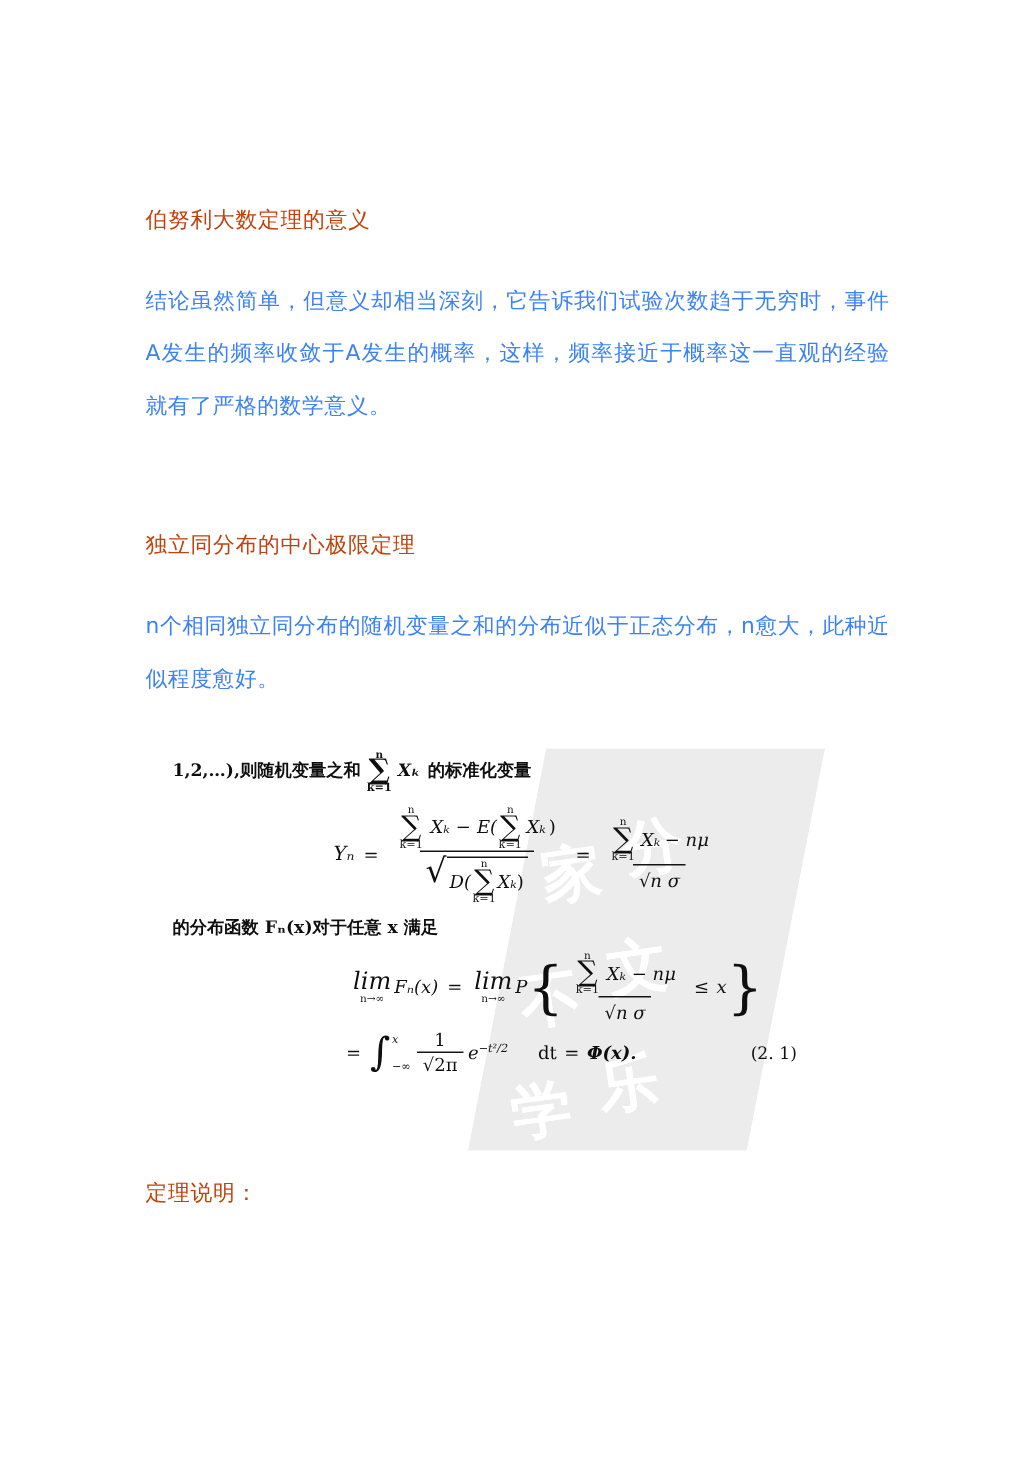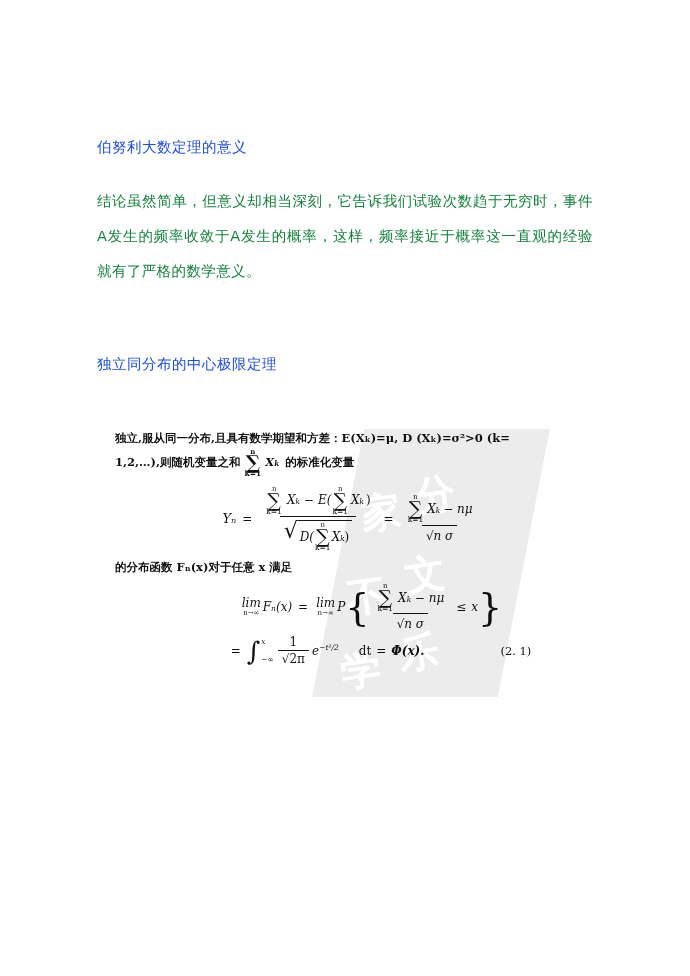--- a/index.html
+++ b/index.html
@@ -17,31 +17,31 @@
     background: #ffffff;
     overflow: hidden;
   }
   .doc-body {
     position: absolute;
     left: 97px;
     top: 132px;
     width: 496px;
   }
   .para {
-    color: #15803d;
+    color: #3b82f6;
     font-size: 14.5px;
     line-height: 35px;
     letter-spacing: 0.4px;
     margin: 0 0 0 0;
     text-align: justify;
     text-justify: inter-ideograph;
     font-family: "DejaVu Sans", "Liberation Sans", sans-serif;
   }
   .heading {
-    color: #1d4ed8;
+    color: #c2410c;
     font-size: 14.5px;
     line-height: 30px;
     letter-spacing: 0.5px;
     margin: 0;
   }
   .gap-small { height: 22px; }
   .gap-med { height: 60px; }
   .gap-tiny { height: 14px; }
 
   
@@ -128,21 +128,21 @@
   }
   .sqrt-sign { font-size: 22px; line-height: 1; }
   .sqrt-body { border-top: 1px solid #1a1a1a; padding: 1px 3px 0 2px; }
   .lim {
     display: inline-flex;
     flex-direction: column;
     align-items: center;
     line-height: 1.05;
     margin: 0 2px;
   }
-  .lim .lim-main { font-size: 12px; }
+  .lim .lim-main { font-size: 16px; }
   .lim .lim-sub { font-size: 7px; }
   .brace { font-size: 38px; line-height: 0.7; font-weight: 300; }
   .intg { font-size: 26px; line-height: 0.7; }
   .int-wrap {
     display: inline-flex;
     flex-direction: column;
     justify-content: center;
     line-height: 1;
     font-size: 7.5px;
     margin: 0 1px;
@@ -162,40 +162,40 @@
     <div class="gap-small"></div>
 
     <p class="para">结论虽然简单，但意义却相当深刻，它告诉我们试验次数趋于无穷时，事件A发生的频率收敛于A发生的概率，这样，频率接近于概率这一直观的经验就有了严格的数学意义。</p>
 
     <div class="gap-med"></div>
 
     <p class="heading">独立同分布的中心极限定理</p>
 
     <div class="gap-small"></div>
 
+    <p class="para">n个相同独立同分布的随机变量之和的分布近似于正态分布，n愈大，此种近似程度愈好。</p>
 
     <div class="gap-tiny"></div>
 
 
     <div class="gap-tiny"></div>
 
     <div class="figure">
 
       <div class="wm-slab"></div>
       <span class="wm-char wm1">家</span>
       <span class="wm-char wm2">分</span>
       <span class="wm-char wm3">不</span>
       <span class="wm-char wm4">文</span>
       <span class="wm-char wm5">学</span>
       <span class="wm-char wm6">乐</span>
 
       <div class="fig-layer">
 
 
-        <div class="thm-line b" style="padding-left:0px;">独立,服从同一分布,且具有数学期望和方差：E(Xₖ)=μ, D (Xₖ)=σ²&gt;0 (k=</div>
 
         <div class="thm-line b" style="padding-left:0px;display:flex;align-items:center;">
           <span>1,2,…),则随机变量之和</span>
           <span class="sum" style="margin:0 4px;">
             <span class="lim-top">n</span>
             <span class="sig">∑</span>
             <span class="lim-bot">k=1</span>
           </span>
           <span class="ital">Xₖ</span>
           <span style="margin-left:5px;">的标准化变量</span>
@@ -303,15 +303,16 @@
           <span style="margin:0 5px;">=</span>
           <span class="ital" style="font-weight:bold;">Φ(x).</span>
           <span class="eqno" style="margin-left:76px;">(2. 1)</span>
         </div>
 
       </div>
     </div>
 
     <div class="gap-tiny"></div>
 
+    <p class="heading">定理说明：</p>
 
   </div>
 </div>
 
 </body></html>

